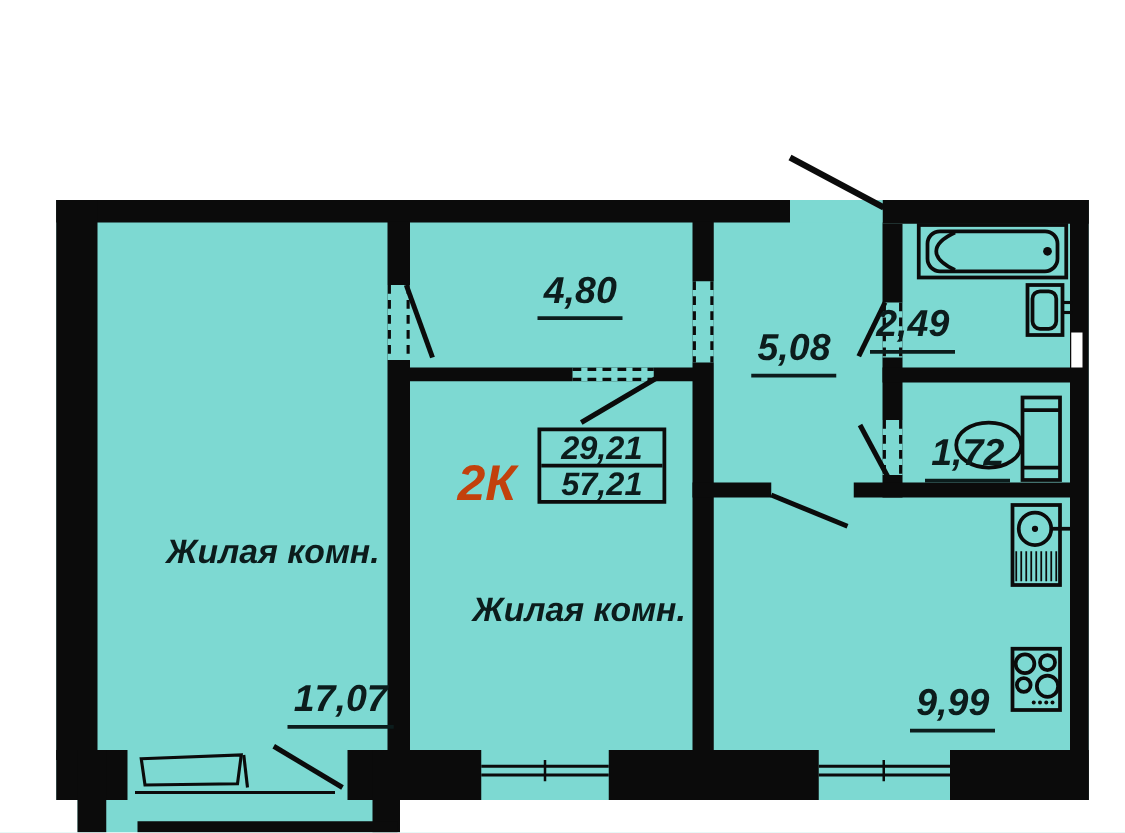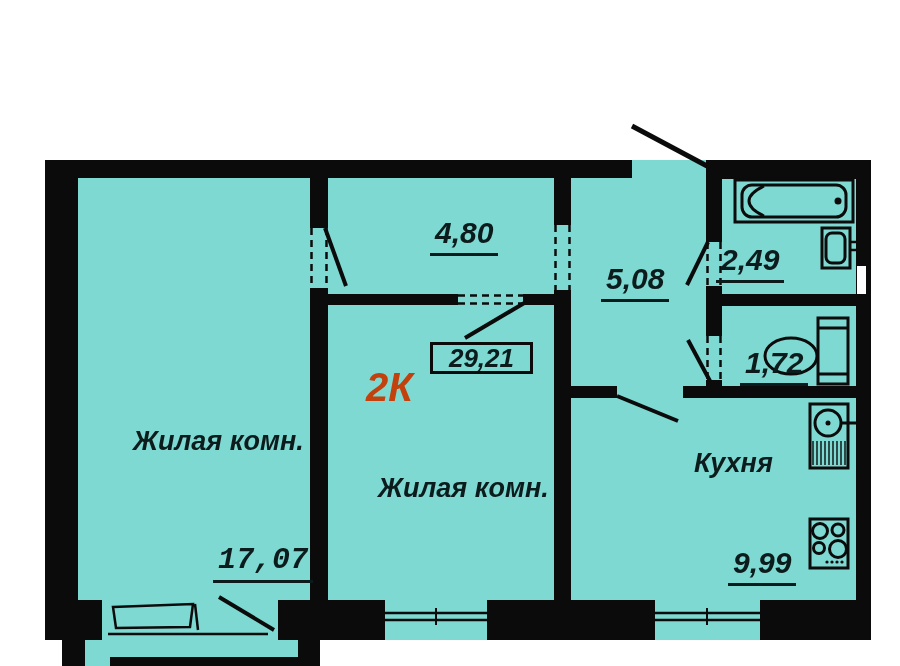--- a/index.html
+++ b/index.html
@@ -145,34 +145,34 @@
       <circle cx="819" cy="548" r="5.5"></circle>
       <circle cx="838" cy="549" r="8.5"></circle>
       <circle cx="827" cy="562" r="1.6" fill="#0b0b0b" stroke="none"></circle>
       <circle cx="832" cy="562" r="1.6" fill="#0b0b0b" stroke="none"></circle>
       <circle cx="837" cy="562" r="1.6" fill="#0b0b0b" stroke="none"></circle>
       <circle cx="842" cy="562" r="1.6" fill="#0b0b0b" stroke="none"></circle>
     </g>
   </svg>
 
   <div class="room-label" style="left:133px;top:426px;">Жилая комн.</div>
-  <div class="area" style="left:213px;top:543px;font-family:Liberation Mono, monospace;">17,07</div>
+  <div class="area" style="left:230px;top:543px;">17,07</div>
 
   <div class="area" style="left:430px;top:216px;">4,80</div>
 
   <div class="area" style="left:601px;top:262px;">5,08</div>
 
-  <div class="area" style="left:716px;top:243px;">2,49</div>
+  <div class="area" style="left:696px;top:243px;">2,49</div>
 
   <div class="area" style="left:708px;top:346px;margin-left:32px;">1,72</div>
 
   <div class="room-label" style="left:378px;top:473px;">Жилая комн.</div>
 
-  <div class="room-label" style="left:694px;top:448px;">Кухня</div>
   <div class="area" style="left:728px;top:546px;">9,99</div>
 
   <div class="type-label" style="left:366px;top:365px;">2К</div>
 
   <div class="info-table">
     <div class="info-row">29,21</div>
+    <div class="info-row">57,21</div>
   </div>
 
 </div>
 
 </body></html>

